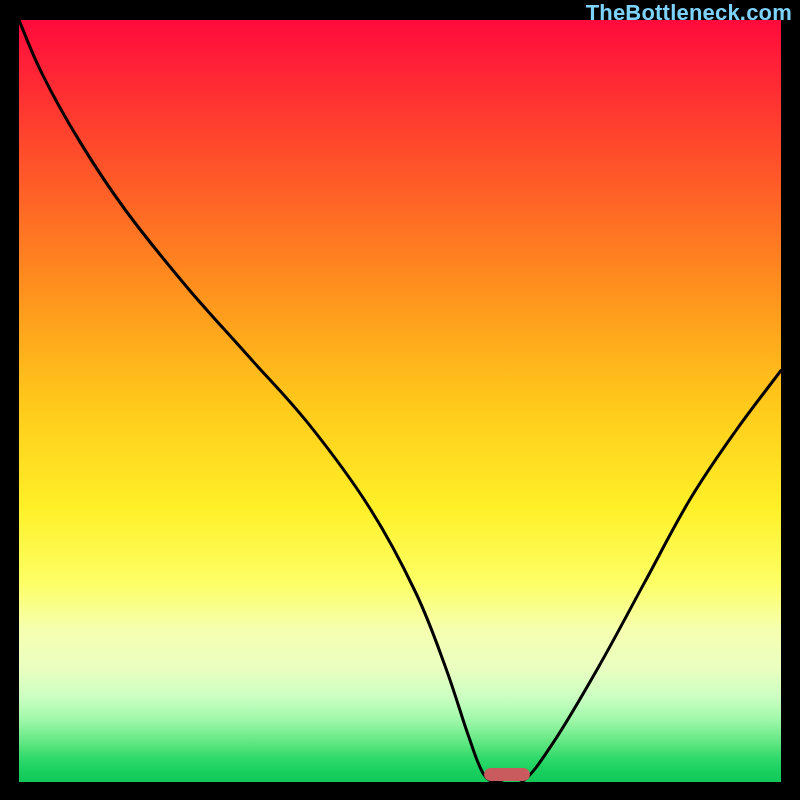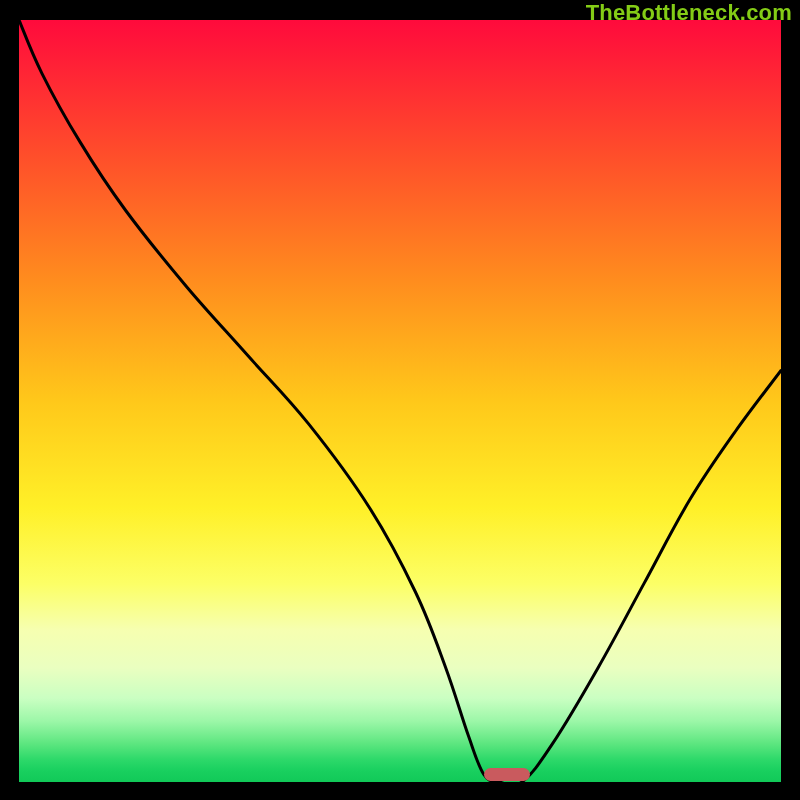--- a/index.html
+++ b/index.html
@@ -16,21 +16,21 @@
     width: 800px;
     height: 800px;
     background: #000;
   }
   .watermark {
     position: absolute;
     top: 0;
     right: 8px;
     font-size: 22px;
     font-weight: 600;
-    color: #84cc16;
+    color: #7dd3fc;
     letter-spacing: 0.2px;
     z-index: 10;
   }
   .plot {
     position: absolute;
     left: 19px;
     top: 20px;
     width: 762px;
     height: 762px;
     background: linear-gradient(to bottom,

